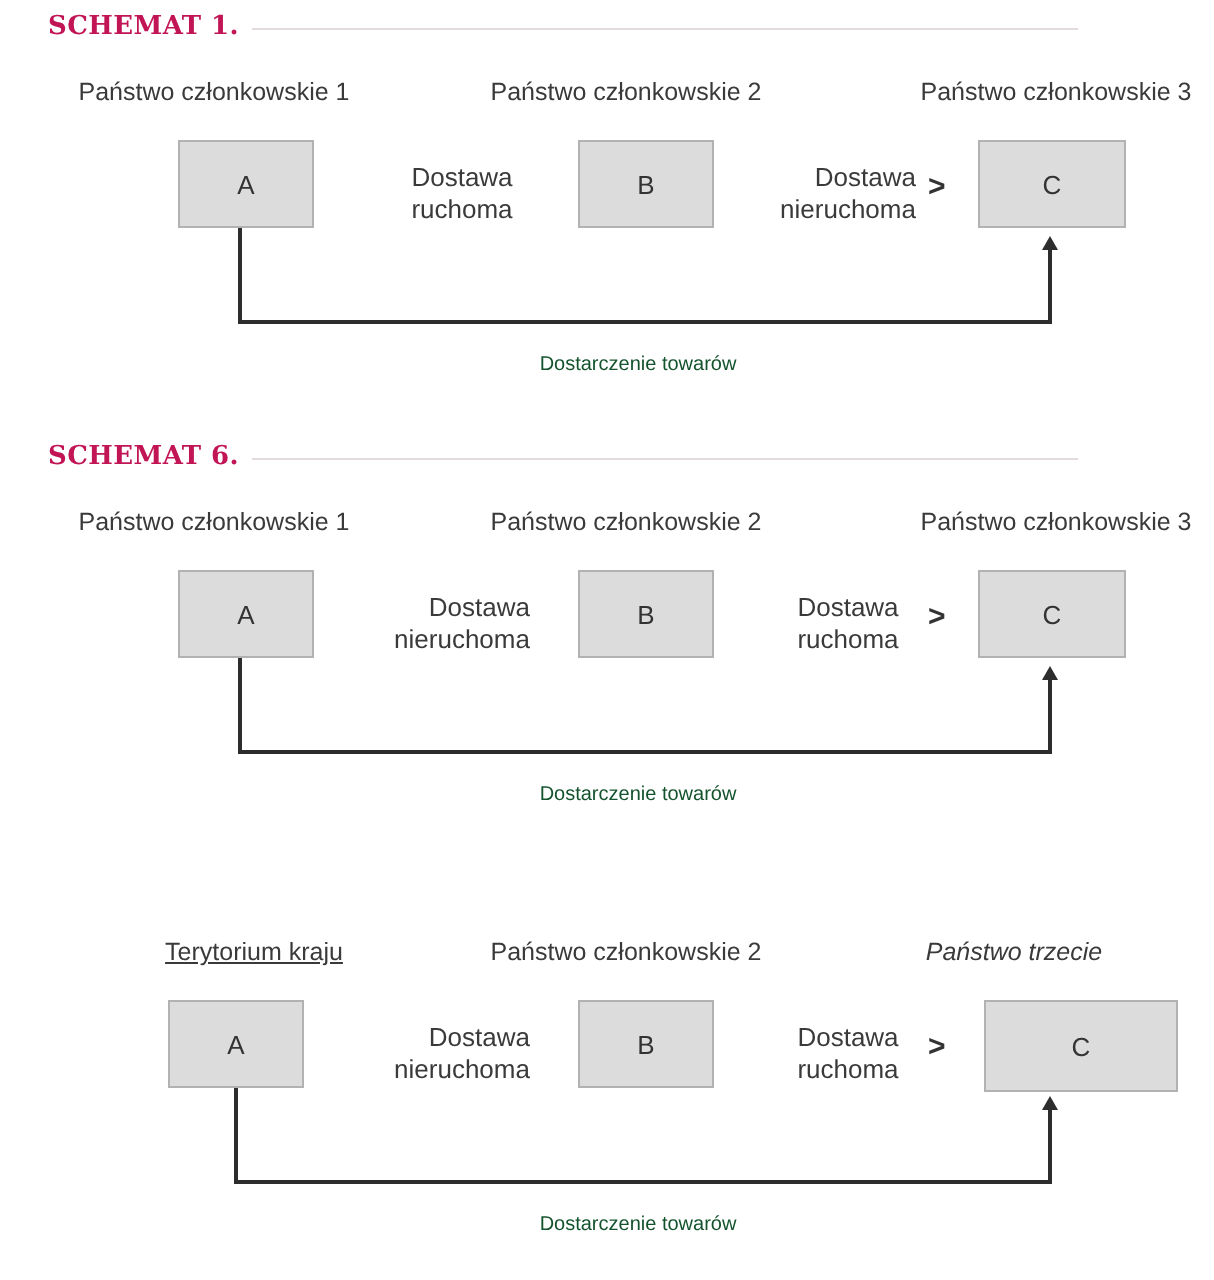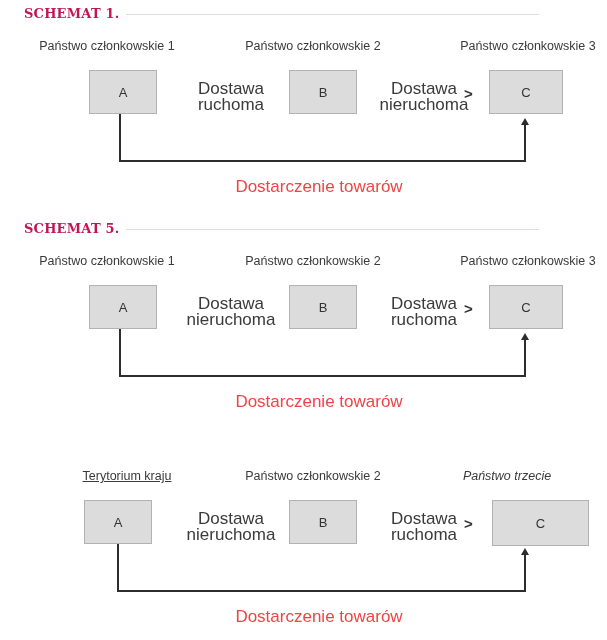--- a/index.html
+++ b/index.html
@@ -39,21 +39,21 @@
     font-size:13px; color:#333333;
   }
   .box-a { left:73px; }
   .box-b { left:273px; }
   .box-c { left:473px; width:74px; }
   .s3 .box-a { left:68px; }
   .s3 .box-c { left:476px; width:97px; height:46px; }
 
   .flow {
     position:absolute; top:81px; transform:translateX(-50%);
-    text-align:center; font-size:17px; line-height:16px;
+    text-align:right; font-size:13px; line-height:16px;
     color:#3a3a3a; white-space:pre-line;
   }
   .flow-ab { left:215px; }
   .flow-bc { left:408px; }
 
   .gt {
     position:absolute; left:448px; top:85px;
     font-size:15px; font-weight:bold; color:#333333;
   }
 
@@ -64,21 +64,21 @@
   .s3 .conn-down   { left:101px; }
   .s3 .conn-across { left:101px; width:409px; }
   .arrowhead {
     position:absolute; left:505px; top:118px; width:0; height:0;
     border-left:4px solid transparent; border-right:4px solid transparent;
     border-bottom:7px solid #2d2d2d;
   }
 
   .caption {
     position:absolute; left:303px; top:177px; transform:translateX(-50%);
-    font-size:17px; color:#ef4444; white-space:nowrap;
+    font-size:10px; color:#14532d; white-space:nowrap;
   }
 </style>
 </head>
 <body>
 
 <div class="page">
 
   <section class="schemat" id="schemat-1">
     <div class="schemat-header">
       <span class="schemat-title">SCHEMAT 1.</span>
@@ -97,21 +97,21 @@
     <span class="gt">&gt;</span>
     <div class="conn conn-down"></div>
     <div class="conn conn-across"></div>
     <div class="conn conn-up"></div>
     <div class="arrowhead"></div>
     <div class="caption">Dostarczenie towarów</div>
   </section>
 
   <section class="schemat" id="schemat-2">
     <div class="schemat-header">
-      <span class="schemat-title">SCHEMAT 5.</span>
+      <span class="schemat-title">SCHEMAT 6.</span>
       <span class="title-rule"></span>
     </div>
     <div class="country country-1">Państwo członkowskie 1</div>
     <div class="country country-2">Państwo członkowskie 2</div>
     <div class="country country-3">Państwo członkowskie 3</div>
     <div class="box box-a">A</div>
     <div class="box box-b">B</div>
     <div class="box box-c">C</div>
     <div class="flow flow-ab">Dostawa
 nieruchoma</div>

